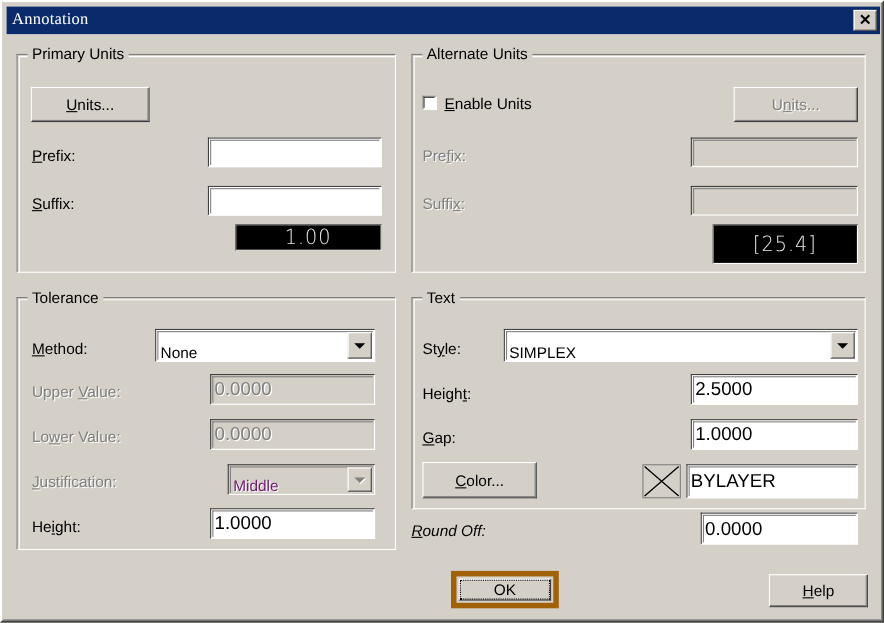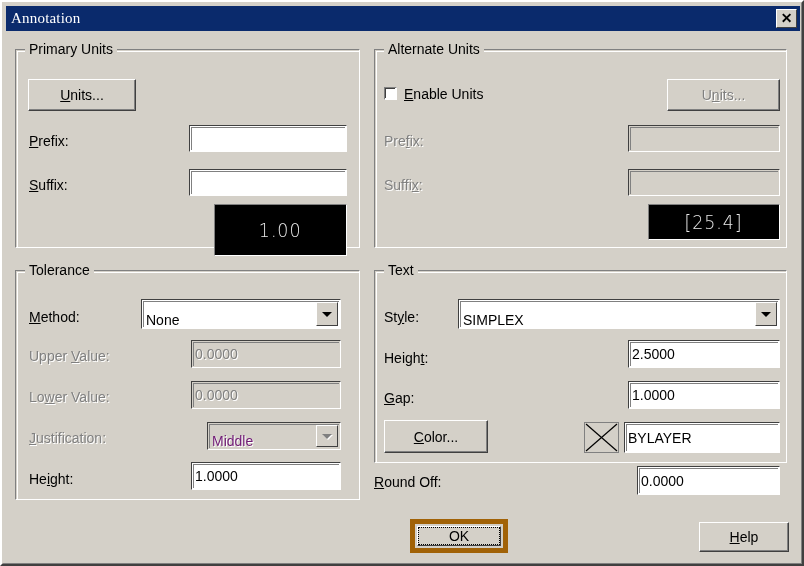--- a/index.html
+++ b/index.html
@@ -176,21 +176,21 @@
   .field {
     position: absolute;
     box-sizing: border-box;
     background: #ffffff;
     border-top: 1px solid #404040;
     border-left: 1px solid #404040;
     border-right: 1px solid #ffffff;
     border-bottom: 1px solid #ffffff;
     display: flex;
     align-items: center;
-    font-size: 14px;
+    font-size: 17px;
     padding-left: 3px;
     overflow: hidden;
     white-space: nowrap;
     color: #000;
   }
   .field::after {
     content: "";
     position: absolute;
     left: 1px; top: 1px; right: 1px; bottom: 1px;
     border-top: 1px solid #808080;
@@ -335,21 +335,21 @@
   <div class="lbl" style="left:26px; top:130px;">
     <u>P</u>refix:
   </div>
   <div class="field" style="left:186px; top:122px; width:158px; height:27px;"></div>
 
   <div class="lbl" style="left:26px; top:174px;">
     <u>S</u>uffix:
   </div>
   <div class="field" style="left:186px; top:166px; width:158px; height:27px;"></div>
 
-  <div class="preview" style="left:211px; top:201px; width:133px; height:52px;">
+  <div class="preview" style="left:211px; top:201px; width:133px; height:24px;">
     <span>1.00</span>
   </div>
 
   <div class="group" style="left:371px; top:46px; width:413px; height:199px;">
     <div class="group-title">Alternate Units</div>
   </div>
 
   <div class="checkbox" style="left:381px; top:84px;"></div>
   <div class="lbl" style="left:401px; top:83px;">
     <u>E</u>nable Units
@@ -442,21 +442,21 @@
 
   <div class="color-swatch" style="left:581px; top:419px; width:35px; height:31px;">
     <svg width="33" height="29" viewBox="0 0 33 29" aria-hidden="true">
       <line x1="1" y1="1" x2="32" y2="28" stroke="#000" stroke-width="1.2"></line>
       <line x1="32" y1="1" x2="1" y2="28" stroke="#000" stroke-width="1.2"></line>
     </svg>
   </div>
 
   <div class="field" style="left:621px; top:419px; width:156px; height:31px;">BYLAYER</div>
 
-  <div class="lbl" style="left:371px; top:471px;">
+  <div class="lbl" style="left:371px; top:471px;font-style:italic;">
     <u>R</u>ound Off:
   </div>
   <div class="field" style="left:634px; top:463px; width:143px; height:29px;">0.0000</div>
 
   <div class="btn default-btn" style="left:407px; top:516px; width:98px; height:34px;">
     <span class="inner">
       <span>OK</span>
     </span>
     <span class="focus"></span>
   </div>

